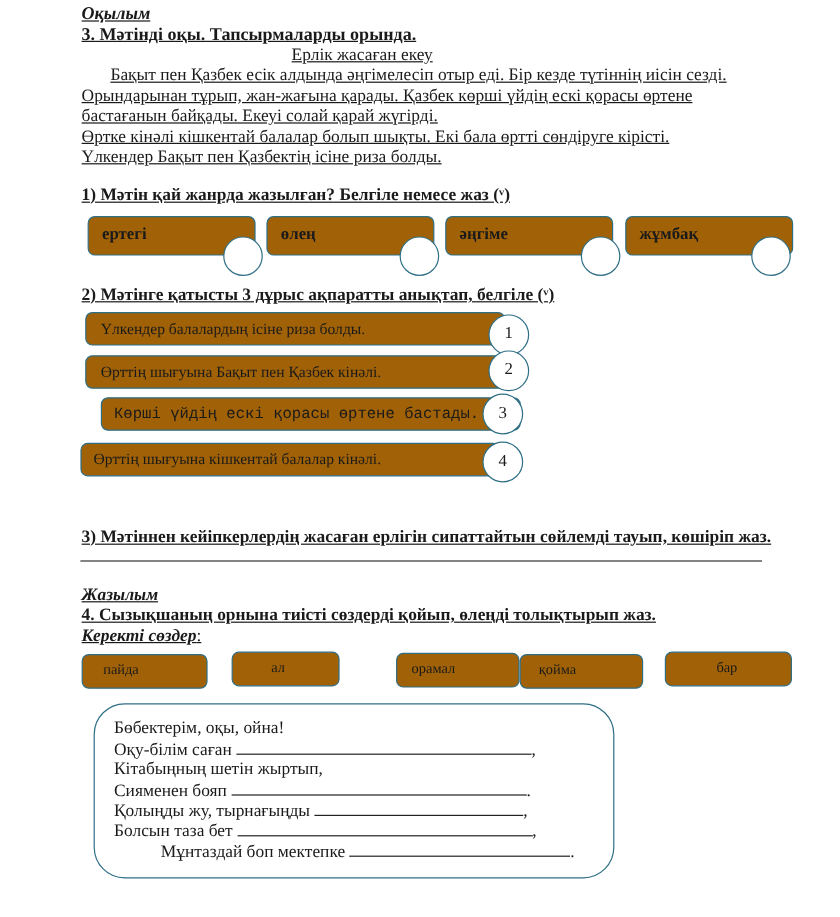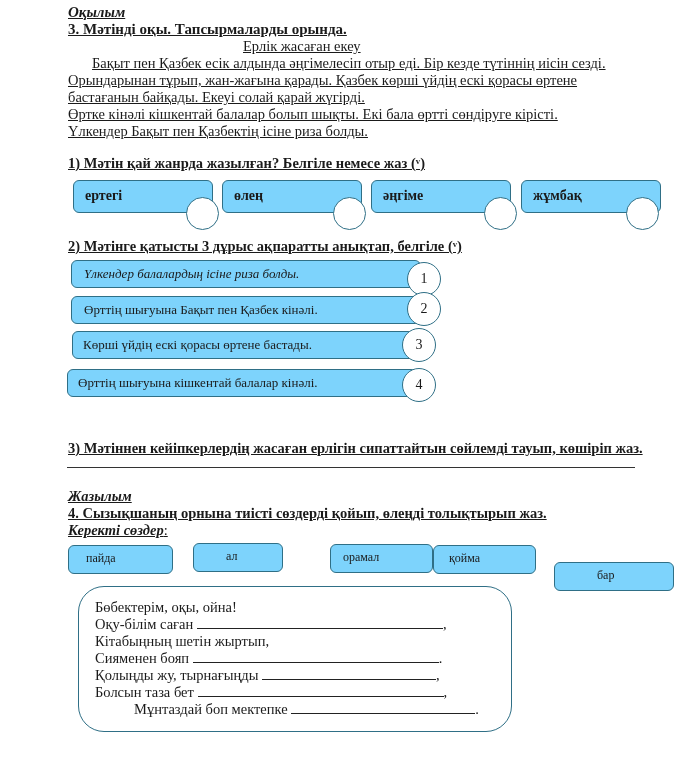--- a/index.html
+++ b/index.html
@@ -8,21 +8,21 @@
       font-family:"Liberation Serif", "DejaVu Serif", serif; color:#1a1a1a;
     }
     .abs { position:absolute;text-decoration:underline; }
     .bold { font-weight:bold; }
     .ital { font-style:italic; }
     .t15 { font-size:15px; line-height:17px; }
     .t14 { font-size:14.5px; line-height:17px; }
     .body-line { left:68px; font-size:14.5px; line-height:17px; white-space:nowrap; }
 
     .box {
-      position:absolute; border:1.5px solid #2f6f86; border-radius:6px; background:#7dd3fc;
+      position:absolute; border:1.5px solid #2f6f86; border-radius:6px; background:#a16207;
       box-sizing:border-box;
     }
     .genre-box { height:33px; width:140px; }
     .genre-box .lbl { position:absolute; left:11px; top:7px; font-weight:bold; font-size:14px; }
     .circle {
       position:absolute; border:1.5px solid #2f6f86; border-radius:50%; background:#fff;
       box-sizing:border-box; text-align:center;
     }
     .c-genre { width:33px; height:33px; }
     .fact-box { height:28px; width:350px; }
@@ -69,31 +69,31 @@
 </div>
 <div class="circle c-genre" style="left:484px; top:197px;"></div>
 
 <div class="box genre-box" style="left:521px; top:180px;">
   <span class="lbl">жұмбақ</span>
 </div>
 <div class="circle c-genre" style="left:626px; top:197px;"></div>
 
 <div class="abs bold t14" style="left:68px; top:238px;">2) Мәтінге қатысты 3 дұрыс ақпаратты анықтап, белгіле (ᵛ)</div>
 
-<div class="box fact-box" style="left:71px; top:260px;font-style:italic;">
+<div class="box fact-box" style="left:71px; top:260px;">
   <span class="lbl">Үлкендер балалардың ісіне риза болды.</span>
 </div>
 <div class="circle c-fact" style="left:407px; top:262px;">1</div>
 
 <div class="box fact-box" style="left:71px; top:296px;">
   <span class="lbl">Өрттің шығуына Бақыт пен Қазбек кінәлі.</span>
 </div>
 <div class="circle c-fact" style="left:407px; top:292px;">2</div>
 
-<div class="box fact-box" style="left:72px; top:331px;">
+<div class="box fact-box" style="left:84px; top:331px;font-family:Liberation Mono, monospace;">
   <span class="lbl" style="left:10px;">Көрші үйдің ескі қорасы өртене бастады.</span>
 </div>
 <div class="circle c-fact" style="left:402px; top:328px;">3</div>
 
 <div class="box fact-box" style="left:67px; top:369px;">
   <span class="lbl" style="left:10px;">Өрттің шығуына кішкентай балалар кінәлі.</span>
 </div>
 <div class="circle c-fact" style="left:402px; top:368px;">4</div>
 
 <div class="abs bold t14" style="left:68px; top:440px;">3) Мәтіннен кейіпкерлердің жасаған ерлігін сипаттайтын сөйлемді тауып, көшіріп жаз.</div>
@@ -110,21 +110,21 @@
 </div>
 <div class="box word-box" style="left:193px; top:543px; width:90px;">
   <span class="lbl" style="left:32px;">ал</span>
 </div>
 <div class="box word-box" style="left:310px; top:544px; width:103px;margin-left:20px;">
   <span class="lbl" style="left:12px;">орамал</span>
 </div>
 <div class="box word-box" style="left:433px; top:545px; width:103px;">
   <span class="lbl" style="left:15px;">қойма</span>
 </div>
-<div class="box word-box" style="left:554px; top:562px; width:120px;">
+<div class="box word-box" style="left:554px; top:543px; width:106px;">
   <span class="lbl" style="left:42px;">бар</span>
 </div>
 
 <div class="poem">
   <div class="poem-line" style="top:12px;">
     <span>Бөбектерім, оқы, ойна!</span>
   </div>
   <div class="poem-line" style="top:29px;">
     <span>Оқу-білім саған</span>
     <span class="blank" style="width:246px;"></span><span>,</span>

